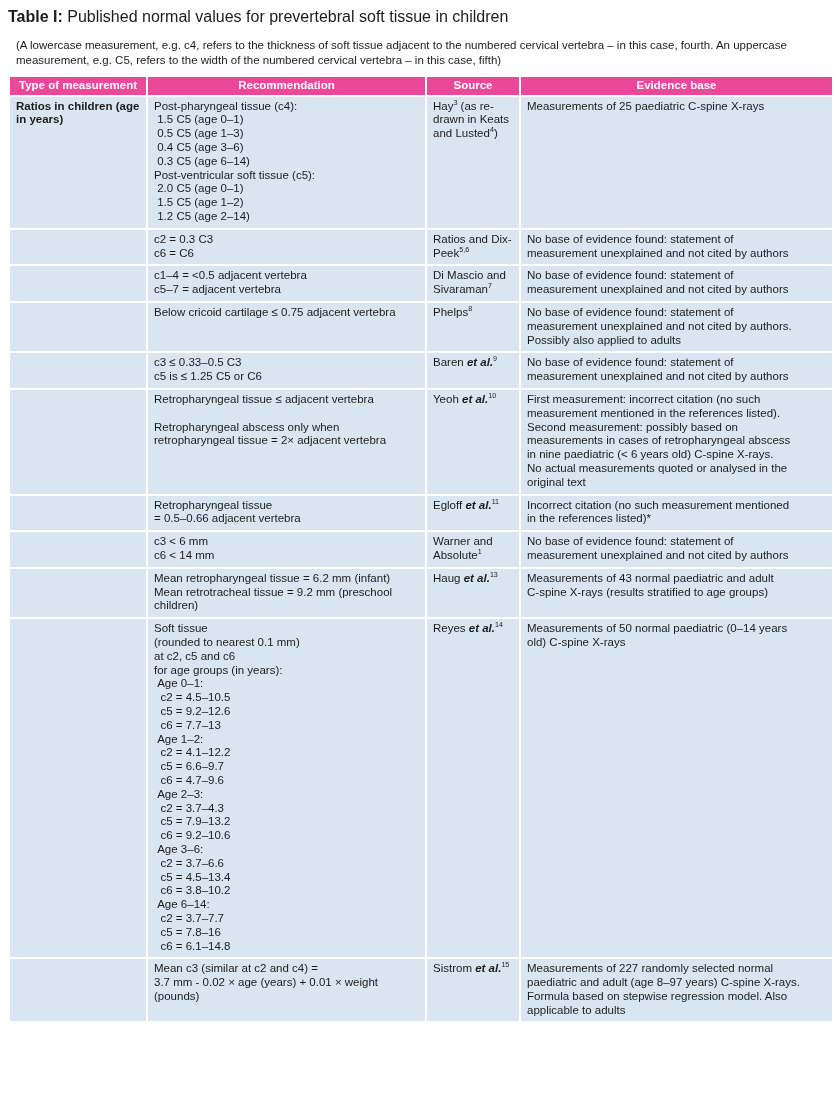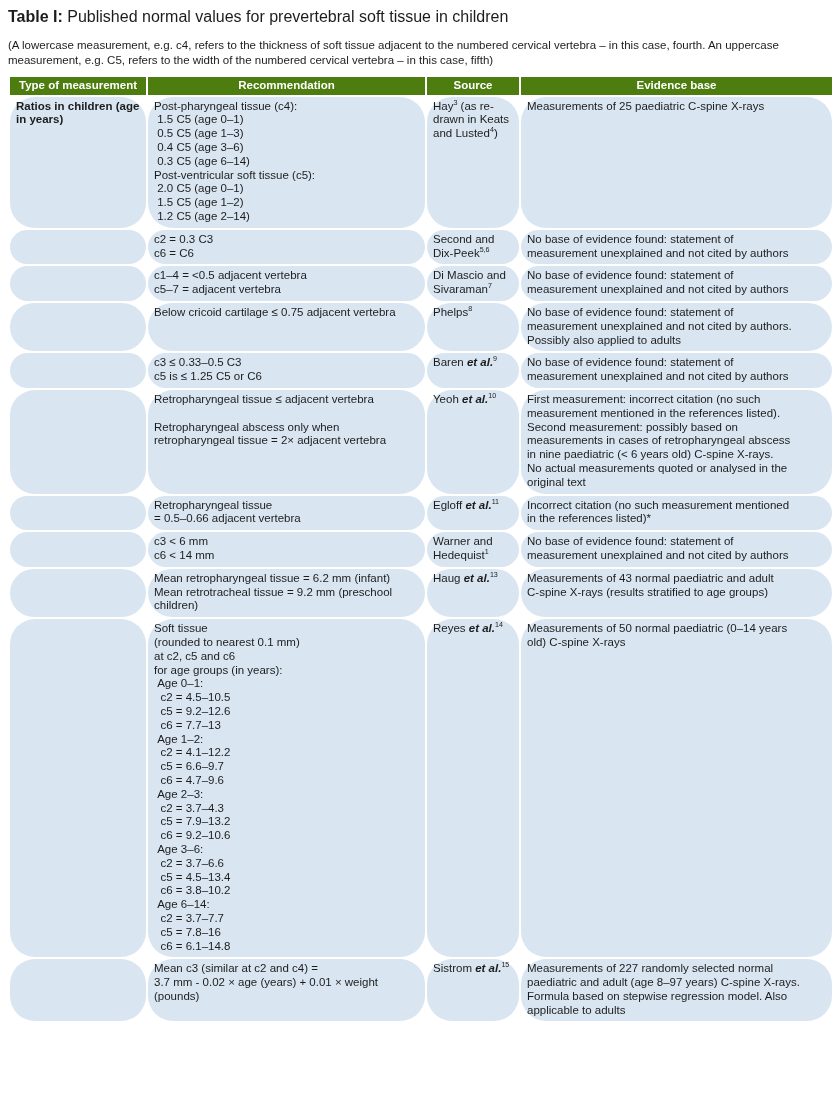--- a/index.html
+++ b/index.html
@@ -1,28 +1,28 @@
 <!DOCTYPE html>
 <html><head>
 <meta charset="utf-8">
 <style>
   html,body { margin:0; padding:0; background:#ffffff; }
   body { font-family:"Liberation Sans", sans-serif; color:#1c1c1c; }
   .page { width:836px; box-sizing:border-box; padding:5px 8px 4px 8px; }
   .title { font-size:16px; line-height:1.25; margin:2px 0 11px 0; }
   .title .bold { font-weight:bold; }
-  .caption { font-size:11.5px; line-height:1.3; margin:0 0 7px 0; width:818px; }
+  .caption { font-size:11.5px; line-height:1.3; margin:0 0 7px 8px; width:818px; }
   table.nvt { border-collapse:separate; border-spacing:2px; width:820px; table-layout:fixed; margin:0; }
   table.nvt th {
-    background:#4d7c0f; color:#ffffff; font-size:11.5px; font-weight:bold;
+    background:#ec4899; color:#ffffff; font-size:11.5px; font-weight:bold;
     padding:2px 4px; line-height:1.2;
   }
   table.nvt td {
     background:#d9e6f2; font-size:11.5px; line-height:1.2;
-    vertical-align:top; padding:3px 5px 4px 6px;border-radius:25px;
+    vertical-align:top; padding:3px 5px 4px 6px;
   }
   td.pre { white-space:pre-wrap; }
   td.col1 { font-weight:bold; }
   table.nvt sup { font-size:0.62em; line-height:0; }
   table.nvt i { font-style:italic;font-weight:bold; }
 </style>
 </head>
 <body>
 
 <div class="page">
@@ -57,21 +57,21 @@
  2.0 C5 (age 0–1)
  1.5 C5 (age 1–2)
  1.2 C5 (age 2–14)</td>
           <td class="col3"><span>Hay</span><sup>3</sup><span> (as re-drawn in Keats and Lusted</span><sup>4</sup><span>)</span></td>
           <td class="col4 pre">Measurements of 25 paediatric C-spine X-rays</td>
         </tr>
         <tr>
           <td class="col1 pre"></td>
           <td class="col2 pre">c2 = 0.3 C3
 c6 = C6</td>
-          <td class="col3"><span>Second and Dix-Peek</span><sup>5,6</sup></td>
+          <td class="col3"><span>Ratios and Dix-Peek</span><sup>5,6</sup></td>
           <td class="col4 pre">No base of evidence found: statement of
 measurement unexplained and not cited by authors</td>
         </tr>
         <tr>
           <td class="col1 pre"></td>
           <td class="col2 pre">c1–4 = &lt;0.5 adjacent vertebra
 c5–7 = adjacent vertebra</td>
           <td class="col3"><span>Di Mascio and Sivaraman</span><sup>7</sup></td>
           <td class="col4 pre">No base of evidence found: statement of
 measurement unexplained and not cited by authors</td>
@@ -112,21 +112,21 @@
           <td class="col2 pre">Retropharyngeal tissue
 = 0.5–0.66 adjacent vertebra</td>
           <td class="col3"><span>Egloff </span><i>et al.</i><sup>11</sup></td>
           <td class="col4 pre">Incorrect citation (no such measurement mentioned
 in the references listed)*</td>
         </tr>
         <tr>
           <td class="col1 pre"></td>
           <td class="col2 pre">c3 &lt; 6 mm
 c6 &lt; 14 mm</td>
-          <td class="col3"><span>Warner and Hedequist</span><sup>1</sup></td>
+          <td class="col3"><span>Warner and Absolute</span><sup>1</sup></td>
           <td class="col4 pre">No base of evidence found: statement of
 measurement unexplained and not cited by authors</td>
         </tr>
         <tr>
           <td class="col1 pre"></td>
           <td class="col2 pre">Mean retropharyngeal tissue = 6.2 mm (infant)
 Mean retrotracheal tissue = 9.2 mm (preschool
 children)</td>
           <td class="col3"><span>Haug </span><i>et al.</i><sup>13</sup></td>
           <td class="col4 pre">Measurements of 43 normal paediatric and adult

